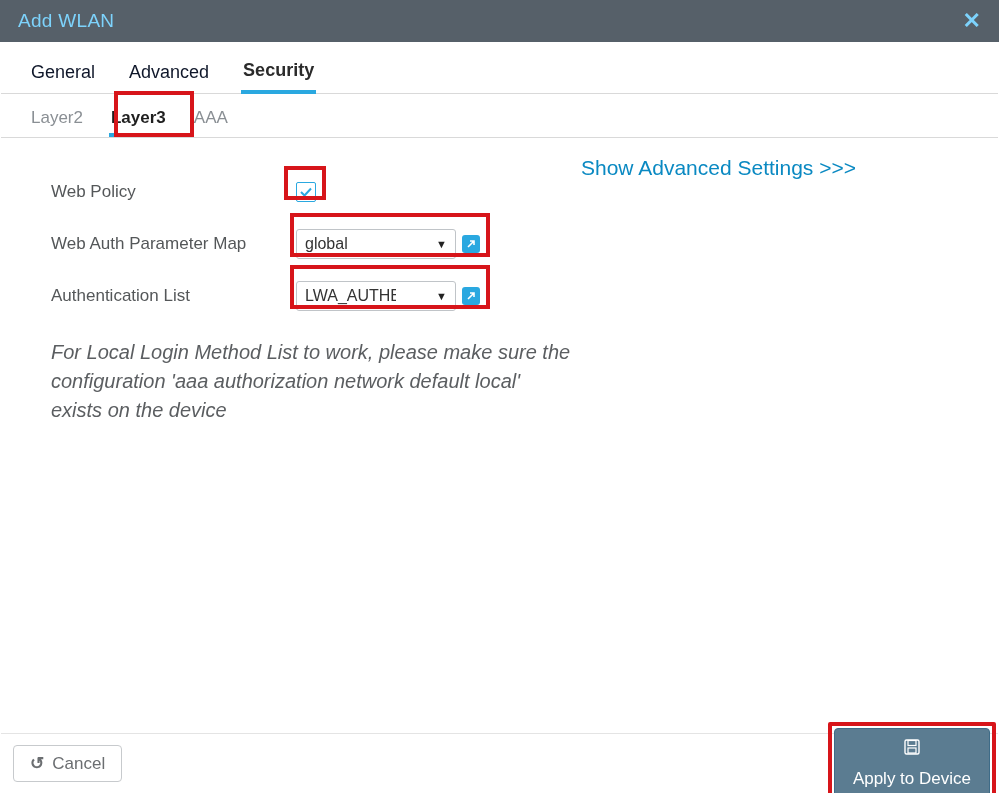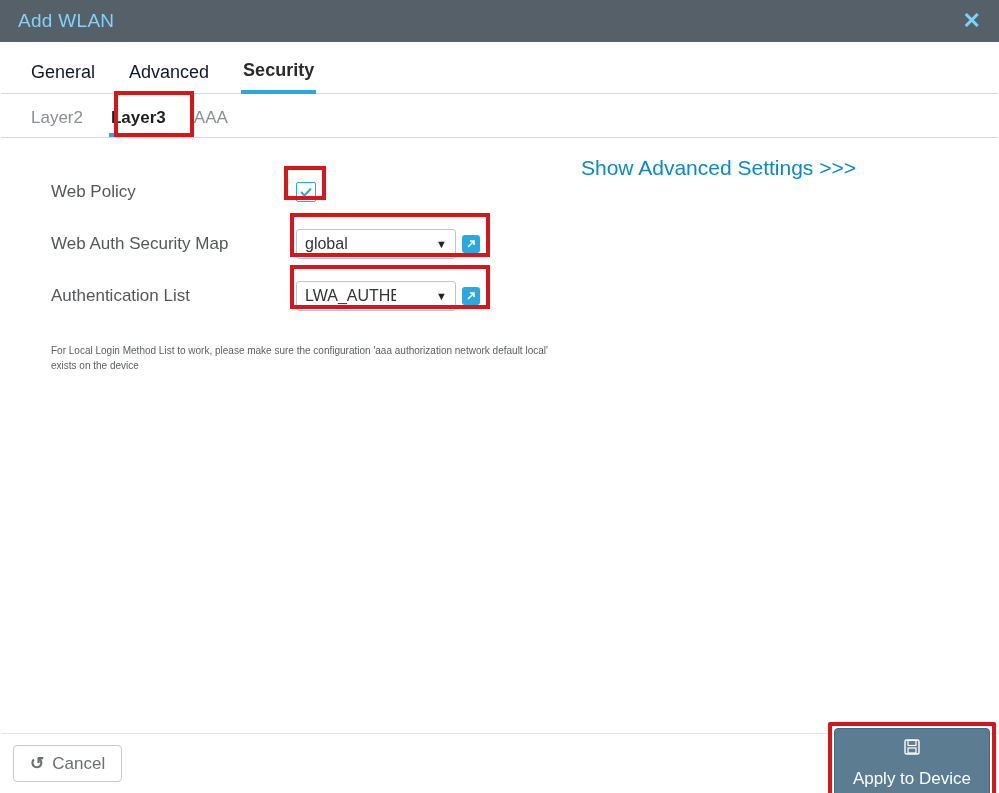--- a/index.html
+++ b/index.html
@@ -154,23 +154,24 @@
     align-items: center; justify-content: center;
     width: 18px; height: 18px;
     background: #2aa8e0;
     border-radius: 3px;
     margin-left: 6px;
     cursor: pointer;
   }
   .jump-btn svg { display: block; }
 
   .help-text {
-    margin-top: 22px;
+    margin-top: 16px;
+    font-style: italic;
     color: #5b5e61;
-    font-size: 10px;
+    font-size: 20px;
     line-height: 1.45;
     max-width: 520px;
   }
 
   .footer {
     position: absolute;
     left: 1px; right: 1px; bottom: 0; height: 60px;
     border-top: 1px solid #e4e4e4;
     background: #fff;
     display: flex;
@@ -246,21 +247,21 @@
     <div class="form-row">
       <div class="lbl">Web Policy</div>
       <div class="chk">
         <svg width="14" height="14" viewBox="0 0 14 14">
           <path d="M2 7 L5.5 10.5 L12 3.5" stroke="#2aa8e0" stroke-width="2" fill="none"></path>
         </svg>
       </div>
     </div>
 
     <div class="form-row">
-      <div class="lbl">Web Auth Security Map</div>
+      <div class="lbl">Web Auth Parameter Map</div>
       <div class="dropdown">
         <span>global</span>
         <span class="caret">▼</span>
       </div>
       <span class="jump-btn">
         <svg width="10" height="10" viewBox="0 0 10 10">
           <path d="M2 8 L8 2 M4 2 H8 V6" stroke="#fff" stroke-width="1.6" fill="none"></path>
         </svg>
       </span>
     </div>

